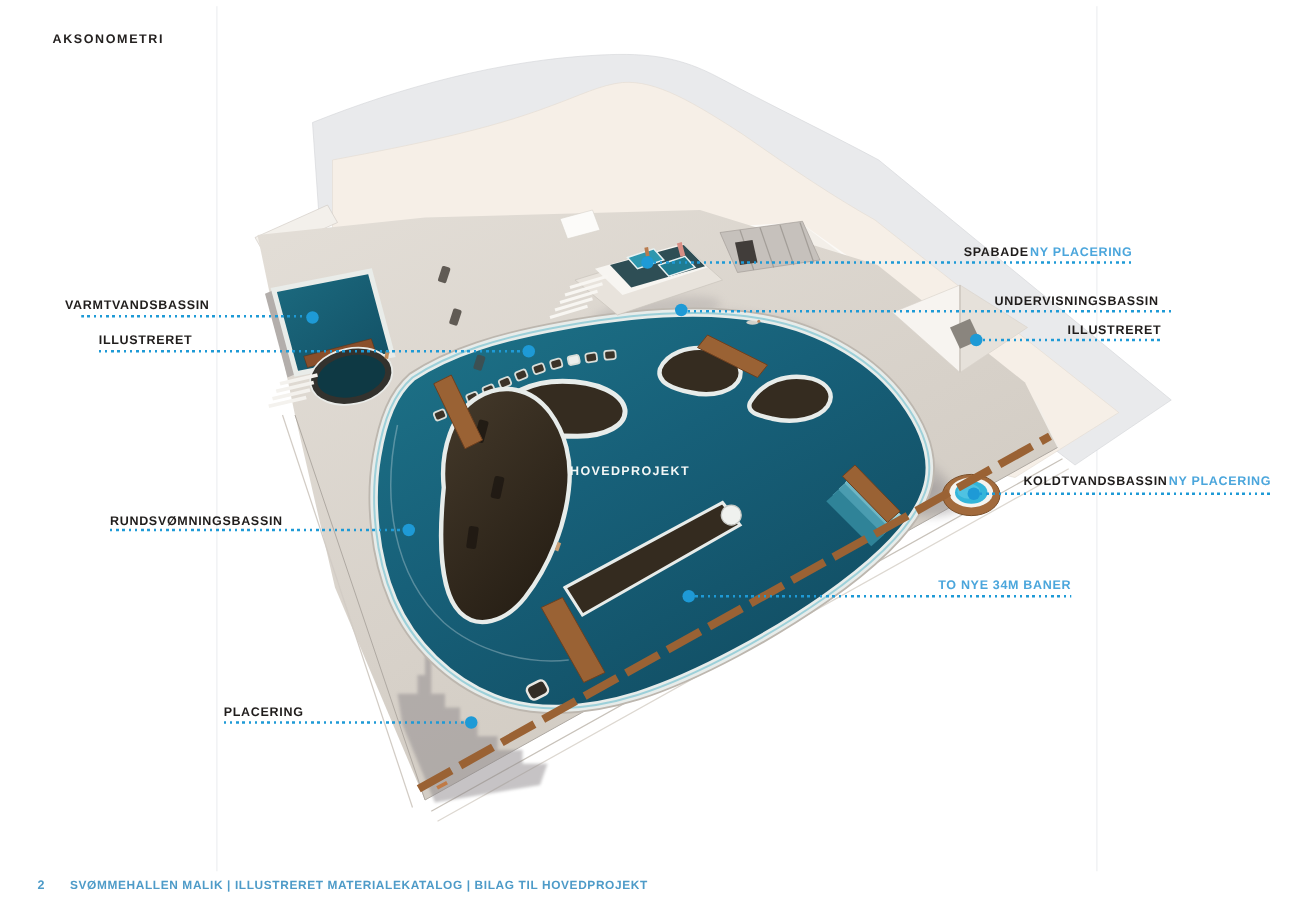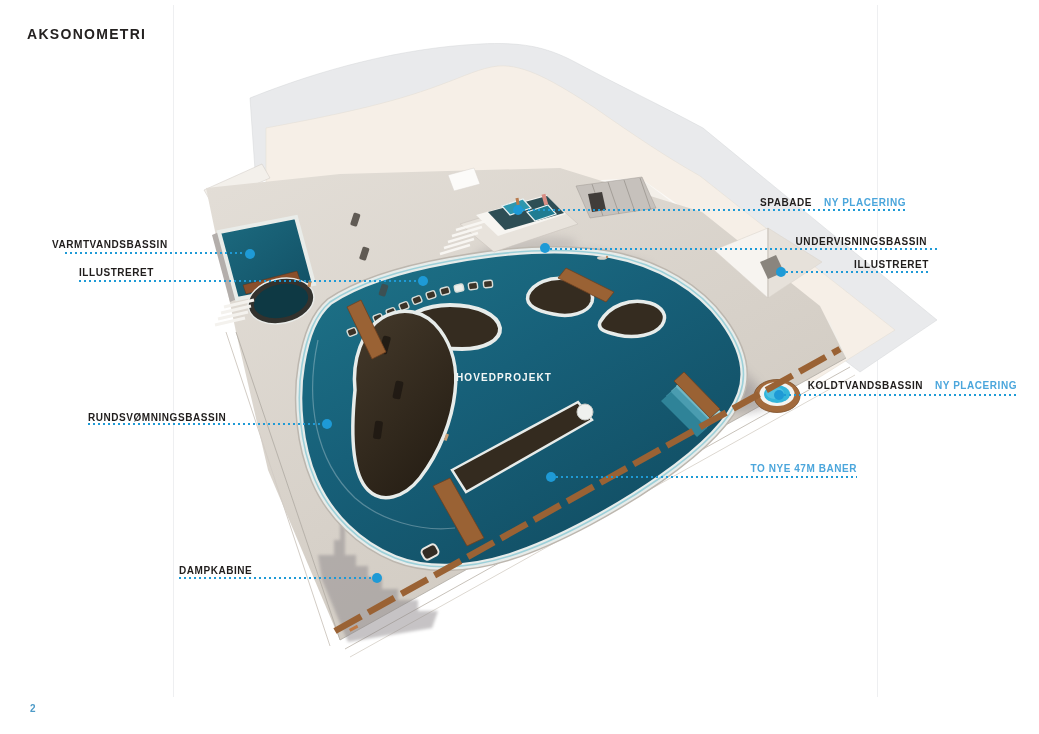--- a/index.html
+++ b/index.html
@@ -2,25 +2,25 @@
 <html style="--accent_blue: #1E9AD6; --label_blue: #4BA6DC; --label_black: #201D1C; --footer_blue: #4E9BC8; --pool_teal: #176079; --pool_deep: #114C61; --floor_beige: #D9D3CB; --wall_cream: #F6EFE7; --shell_gray: #E9EAEC; --wall_white: #FBF9F6; --wood_brown: #9A6234; --pier_dark: #352C20;"><head>
 <meta charset="utf-8">
 <style>
   html,body{margin:0;padding:0;background:#fff;}
   .page{
     position:relative;width:1039px;height:734px;background:#ffffff;overflow:hidden;
     font-family:"Liberation Sans", sans-serif;
   }
   .fold{position:absolute;top:5px;height:692px;width:1px;background:rgba(188,195,202,.26);}
   .illustration{position:absolute;left:0;top:0;}
-  .page-title{position:absolute;left:27px;top:26px;font-size:14px;font-weight:700;
+  .page-title{position:absolute;left:42px;top:26px;font-size:10px;font-weight:700;
     letter-spacing:1.3px;color:#242120;white-space:nowrap;}
   .callout{position:absolute;font-weight:700;font-size:10px;letter-spacing:.55px;
     color:var(--label_black);white-space:nowrap;line-height:10px;}
-  .callout .suffix{color:var(--label_blue);margin-left:12px;font-weight:700;}
+  .callout .suffix{color:var(--label_blue);margin-left:1px;font-weight:700;}
   .callout.blue{color:var(--label_blue);}
   .leader{position:absolute;height:2px;
     background:repeating-linear-gradient(90deg,var(--accent_blue) 0 2px,transparent 2px 5px);}
   .dot{position:absolute;width:10px;height:10px;border-radius:50%;background:var(--accent_blue);}
   .pool-label{position:absolute;left:456px;top:372px;color:#F3F7F6;font-size:10px;
     font-weight:700;letter-spacing:1.1px;white-space:nowrap;}
   .footer-num{position:absolute;left:30px;top:703px;font-size:10px;font-weight:700;
     color:var(--footer_blue);}
   .footer-text{position:absolute;left:56px;top:703px;font-size:9.5px;font-weight:700;
     letter-spacing:.5px;color:var(--footer_blue);white-space:nowrap;}
@@ -249,21 +249,21 @@
   <div class="leader" style="left:79px;top:280px;width:338px"></div>
   <div class="dot" style="left:418px;top:276px"></div>
 
   <div class="callout" style="left:88px;top:413px">
     <span>RUNDSVØMNINGSBASSIN</span>
   </div>
   <div class="leader" style="left:88px;top:423px;width:233px"></div>
   <div class="dot" style="left:322px;top:419px"></div>
 
   <div class="callout" style="left:179px;top:566px">
-    <span>DAMPKABINE</span>
+    <span>PLACERING</span>
   </div>
   <div class="leader" style="left:179px;top:577px;width:192px"></div>
   <div class="dot" style="left:372px;top:573px"></div>
 
   <div class="callout" style="right:133px;top:198px">
     <span>SPABADE</span><span class="suffix">NY PLACERING</span>
   </div>
   <div class="leader" style="left:523px;top:209px;width:383px"></div>
   <div class="dot" style="left:513px;top:205px"></div>
 
@@ -279,19 +279,20 @@
   <div class="leader" style="left:786px;top:271px;width:143px"></div>
   <div class="dot" style="left:776px;top:267px"></div>
 
   <div class="callout" style="right:22px;top:381px">
     <span>KOLDTVANDSBASSIN</span><span class="suffix">NY PLACERING</span>
   </div>
   <div class="leader" style="left:784px;top:394px;width:233px"></div>
   <div class="dot" style="left:774px;top:390px"></div>
 
   <div class="callout blue" style="right:182px;top:464px">
-    <span>TO NYE 47M BANER</span>
+    <span>TO NYE 34M BANER</span>
   </div>
   <div class="leader" style="left:556px;top:476px;width:301px"></div>
   <div class="dot" style="left:546px;top:472px"></div>
 
   <div class="footer-num">2</div>
+  <div class="footer-text">SVØMMEHALLEN MALIK  |  ILLUSTRERET  MATERIALEKATALOG  |  BILAG TIL HOVEDPROJEKT</div>
 </div>
 
 </body></html>

